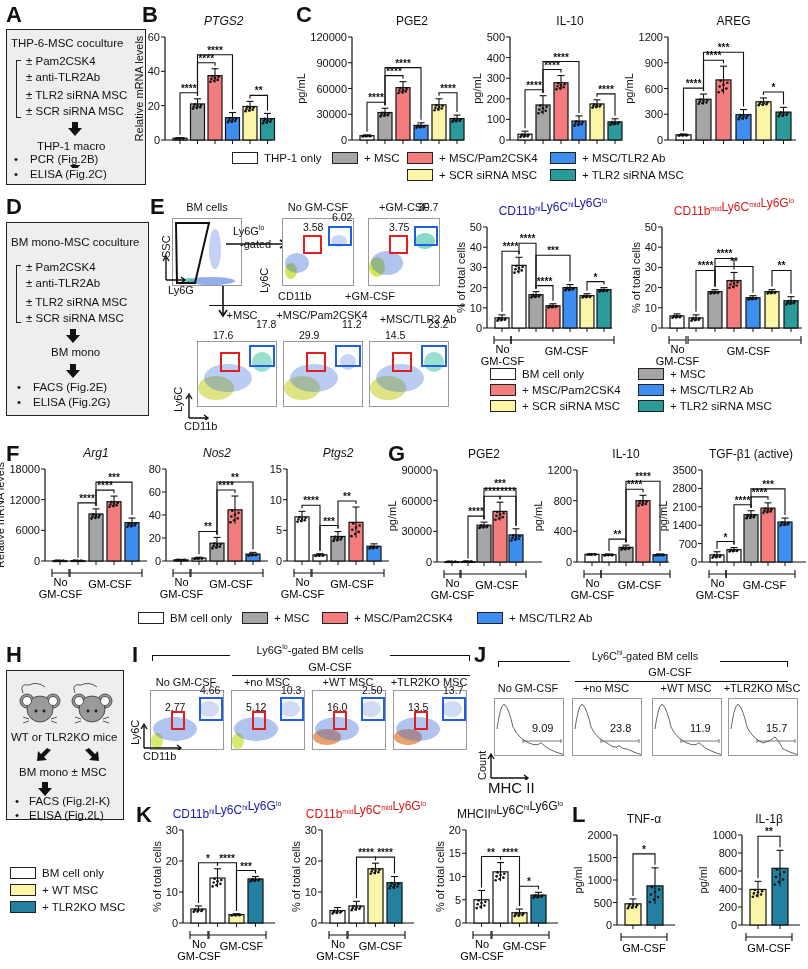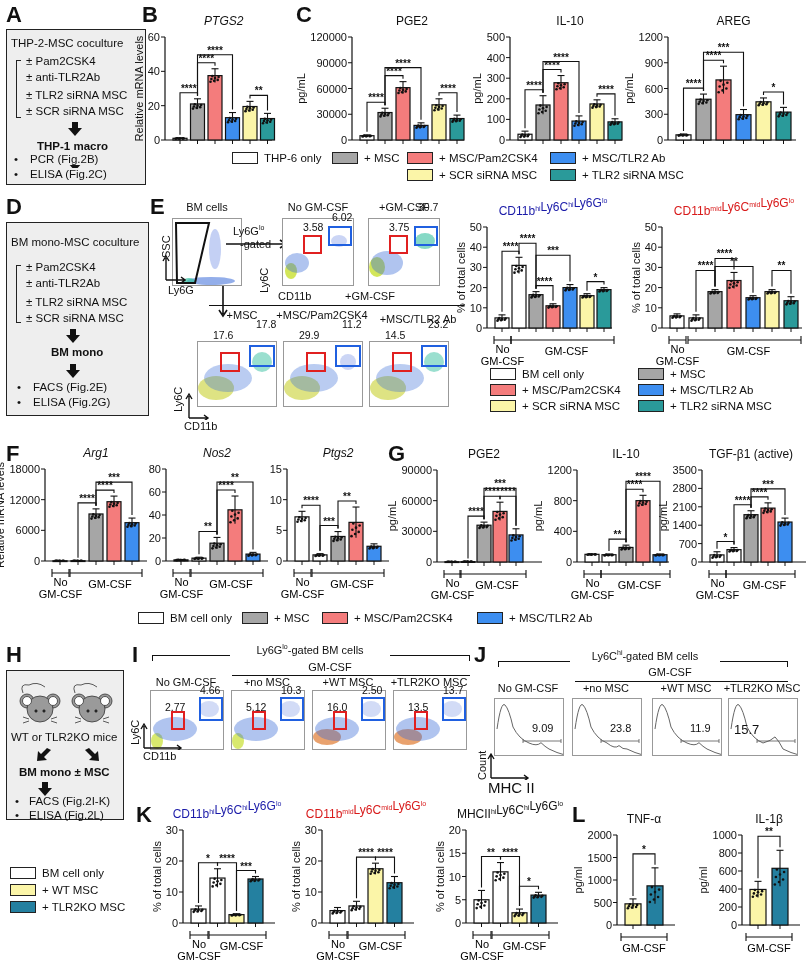--- a/index.html
+++ b/index.html
@@ -3,21 +3,21 @@
 <meta charset="utf-8">
 <style>
   * { box-sizing: border-box; }
   html, body { margin: 0; padding: 0; background: #ffffff; }
   body { width: 808px; height: 969px; position: relative; overflow: hidden;
          font-family: "Liberation Sans", sans-serif; color: #111; }
   .abs { position: absolute; }
   .panel-letter { position: absolute; font-family: "Liberation Sans", sans-serif; font-weight: bold; font-size: 22px; line-height: 1; }
   .flowbox { position: absolute; background: #eeeeee; border: 1.5px solid #222; font-size: 11.5px; }
   .flowbox .t { position: absolute; white-space: nowrap; }
-  .flowbox .b { font-weight: bold; }
+  .flowbox .b { font-weight: normal; }
   svg text { font-family: "Liberation Sans", sans-serif; }
   .legend { position: absolute; font-size: 11.5px; }
   .legend .item { position: absolute; white-space: nowrap; display: flex; align-items: center; }
   .legend .sw { width: 26px; height: 12px; border: 1.2px solid #222; margin-right: 6px; display: inline-block; }
   .flowplot { position: absolute; border: 1px solid #999; background: #fff; overflow: hidden; }
   .flowlabel { position: absolute; font-size: 11px; white-space: nowrap; text-align: center; }
   .gate { position: absolute; border: 2px solid; }
   .gval { position: absolute; font-size: 10.5px; }
 </style>
 </head>
@@ -30,21 +30,21 @@
 <div class="panel-letter" style="left:150px;top:196px">E</div>
 <div class="panel-letter" style="left:6px;top:443px">F</div>
 <div class="panel-letter" style="left:388px;top:443px">G</div>
 <div class="panel-letter" style="left:6px;top:644px">H</div>
 <div class="panel-letter" style="left:132px;top:644px">I</div>
 <div class="panel-letter" style="left:474px;top:644px">J</div>
 <div class="panel-letter" style="left:136px;top:804px">K</div>
 <div class="panel-letter" style="left:572px;top:804px">L</div>
 
 <div class="flowbox" style="left:6px;top:29px;width:140px;height:156px">
-  <div class="t" style="left:4px;top:7px">THP-2-MSC coculture</div>
+  <div class="t" style="left:4px;top:7px">THP-6-MSC coculture</div>
   <div class="abs" style="left:9px;top:30px;width:5px;height:58px;border:1px solid #222;border-right:none"></div>
   <div class="t" style="left:19px;top:25px">± Pam2CSK4</div>
   <div class="t" style="left:19px;top:41px">± anti-TLR2Ab</div>
   <div class="t" style="left:19px;top:59px">± TLR2 siRNA MSC</div>
   <div class="t" style="left:19px;top:75px">± SCR siRNA MSC</div>
   <svg class="abs" style="left:60px;top:92px" width="16" height="14">
       <path d="M5 0 H11 V6 H15 L8 14 L1 6 H5 Z" fill="#111"></path>
     </svg>
   <div class="t b" style="left:30px;top:110px">THP-1 macro</div>
   <svg class="abs" style="left:60px;top:127px" width="16" height="14">
@@ -112,21 +112,21 @@
 </div>
 
 <div class="abs" style="left:14px;top:168px;font-size:11.5px;white-space:nowrap;background:#eee"><span style="margin-right:12px">•</span><span>ELISA (Fig.2C)</span></div>
 <div class="abs" style="left:14px;top:153px;font-size:11.5px;white-space:nowrap;background:#eee"><span style="margin-right:12px">•</span><span>PCR (Fig.2B)</span></div>
 
 <div class="abs" style="left:17px;top:396px;font-size:11.5px;white-space:nowrap;background:#eee"><span style="margin-right:12px">•</span><span>ELISA (Fig.2G)</span></div>
 
 <div class="legend" style="left:232px;top:152px;width:520px;height:34px">
   <div class="item" style="left:0;top:0">
       <span class="sw" style="background: rgb(255, 255, 255);"></span>
-      <span>THP-6 only</span>
+      <span>THP-1 only</span>
     </div>
   <div class="item" style="left:100px;top:0">
       <span class="sw" style="background: rgb(166, 166, 166);"></span>
       <span>+ MSC</span>
     </div>
   <div class="item" style="left:175px;top:0">
       <span class="sw" style="background: rgb(244, 124, 124);"></span>
       <span>+ MSC/Pam2CSK4</span>
     </div>
   <div class="item" style="left:318px;top:0">
@@ -376,21 +376,21 @@
     <div class="flowplot" style="left: 652px; top: 698px; width: 70px; height: 58px;"><svg width="70" height="58">
         <path d="M2 30 Q6 2 10 6 Q14 10 18 28 Q24 40 34 44 Q42 47.7 46 43.7 Q50 47.7 54 50 Q62 54 70 56" fill="none" stroke="#666" stroke-width="1"></path>
         <path d="M28 42 H66 M28 40 V44 M66 40 V44" stroke="#555" stroke-width="0.8"></path>
       </svg></div>
     <div class="gval" style="left: 690px; top: 722px; font-size: 11px;">11.9</div>
     <div class="flowlabel" style="left: 720px; top: 682px; width: 84px;">+TLR2KO MSC</div>
     <div class="flowplot" style="left: 728px; top: 698px; width: 70px; height: 58px;"><svg width="70" height="58">
         <path d="M2 30 Q6 2 10 6 Q14 10 18 28 Q24 40 34 44 Q42 41.9 46 37.9 Q50 41.9 54 50 Q62 54 70 56" fill="none" stroke="#666" stroke-width="1"></path>
         <path d="M28 42 H66 M28 40 V44 M66 40 V44" stroke="#555" stroke-width="0.8"></path>
       </svg></div>
-    <div class="gval" style="left: 734px; top: 722px; font-size: 13px;">15.7</div>
+    <div class="gval" style="left: 766px; top: 722px; font-size: 11px;">15.7</div>
   </div>
 <div class="abs" style="left:476px;top:780px;font-size:11px;transform:rotate(-90deg);transform-origin:left top">Count</div>
 <svg class="abs" style="left:487px;top:752px" width="46" height="28">
     <path d="M4 26 V4 M1 7 L4 2 L7 7 M4 26 H40 M37 23 L41 26 L37 29" stroke="#111" stroke-width="1.4" fill="none"></path>
   </svg>
 <div class="abs" style="left:488px;top:779px;font-size:15px">MHC II</div>
 
 <svg id="charts" class="abs" style="left:0;top:0" width="808" height="969">
     <g>
       <text x="223.75" y="25" text-anchor="middle" font-size="12" fill="#111" font-style="italic">PTGS2</text>

